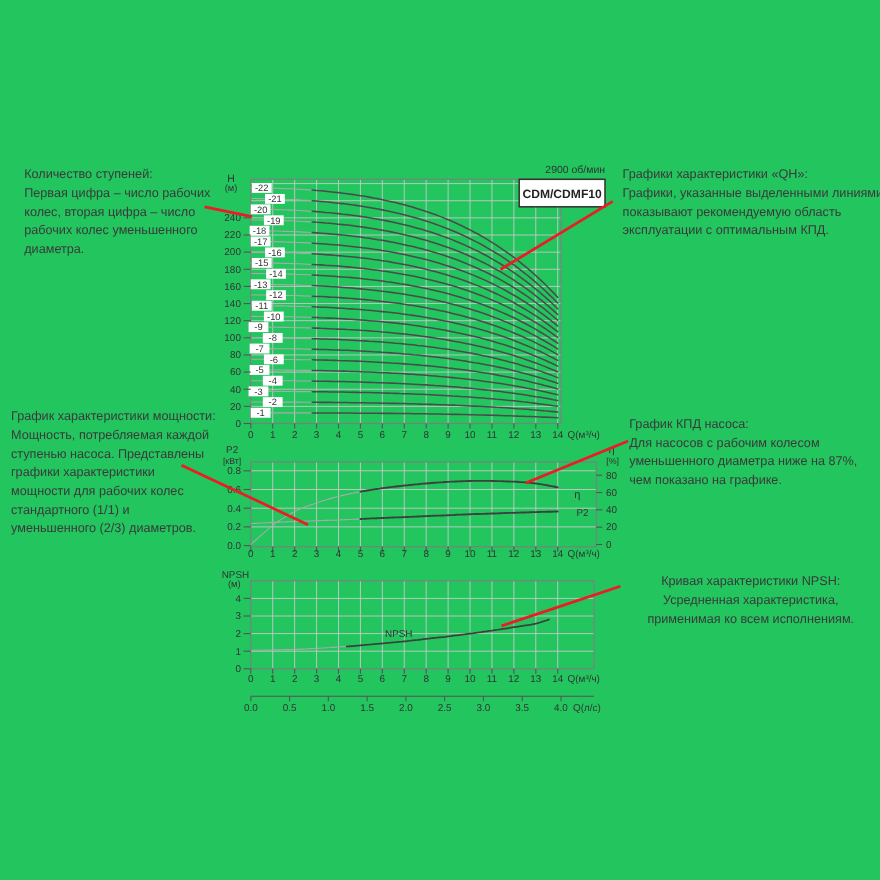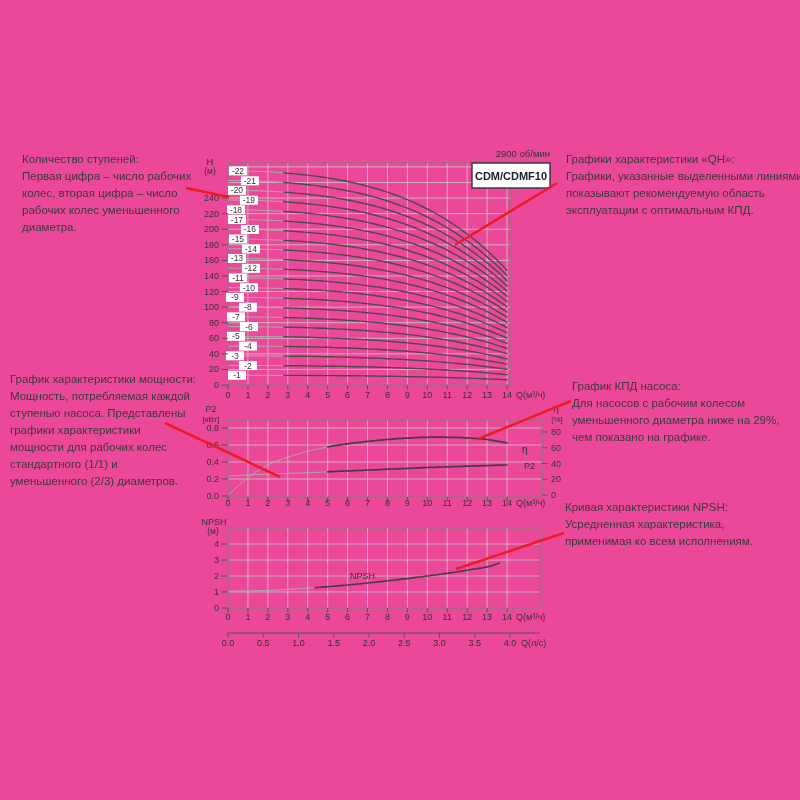--- a/index.html
+++ b/index.html
@@ -1,16 +1,16 @@
 <!DOCTYPE html>
 <html><head>
 <meta charset="utf-8">
 <style>
   html,body{margin:0;padding:0;background:#fff;}
-  .page{position:relative;width:800px;height:800px;background:#ec4899;
+  .page{position:relative;width:800px;height:800px;background:#22c55e;
         font-family:"Liberation Sans",sans-serif;overflow:hidden;}
   .note{position:absolute;font-size:11.5px;line-height:17px;color:#3a3a3a;
         white-space:pre-line;}
   svg{position:absolute;left:0;top:0;font-family:"Liberation Sans",sans-serif;}
   svg text{fill:#333;}
   .t8{font-size:8px}.t85{font-size:8.5px}.t9{font-size:9px}
   .t95{font-size:9.5px}.t10{font-size:10px}
   .tbox{font-size:11px;font-weight:bold;fill:#222;}
 </style>
 </head>
@@ -32,24 +32,24 @@
 стандартного (1/1) и
 уменьшенного (2/3) диаметров.</div>
 
   <div class="note" style="left:566px;top:151px;width:240px;">Графики характеристики «QH»:
 Графики, указанные выделенными линиями,
 показывают рекомендуемую область
 эксплуатации с оптимальным КПД.</div>
 
   <div class="note" style="left:572px;top:378px;width:228px;">График КПД насоса:
 Для насосов с рабочим колесом
-уменьшенного диаметра ниже на 29%,
+уменьшенного диаметра ниже на 87%,
 чем показано на графике.</div>
 
-  <div class="note" style="left:565px;top:499px;width:235px;">Кривая характеристики NPSH:
+  <div class="note" style="left:565px;top:521px;width:235px;text-align:center;">Кривая характеристики NPSH:
 Усредненная характеристика,
 применимая ко всем исполнениям.</div>
 
   <svg id="charts" width="800" height="800" viewBox="0 0 800 800">
 
   <g>
         <line x1="247.93" y1="163" x2="247.93" y2="385" stroke="#c9c9c9" stroke-width="0.8"></line>
         <line x1="267.86" y1="163" x2="267.86" y2="385" stroke="#c9c9c9" stroke-width="0.8"></line>
         <line x1="287.79" y1="163" x2="287.79" y2="385" stroke="#c9c9c9" stroke-width="0.8"></line>
         <line x1="307.72" y1="163" x2="307.72" y2="385" stroke="#c9c9c9" stroke-width="0.8"></line>

